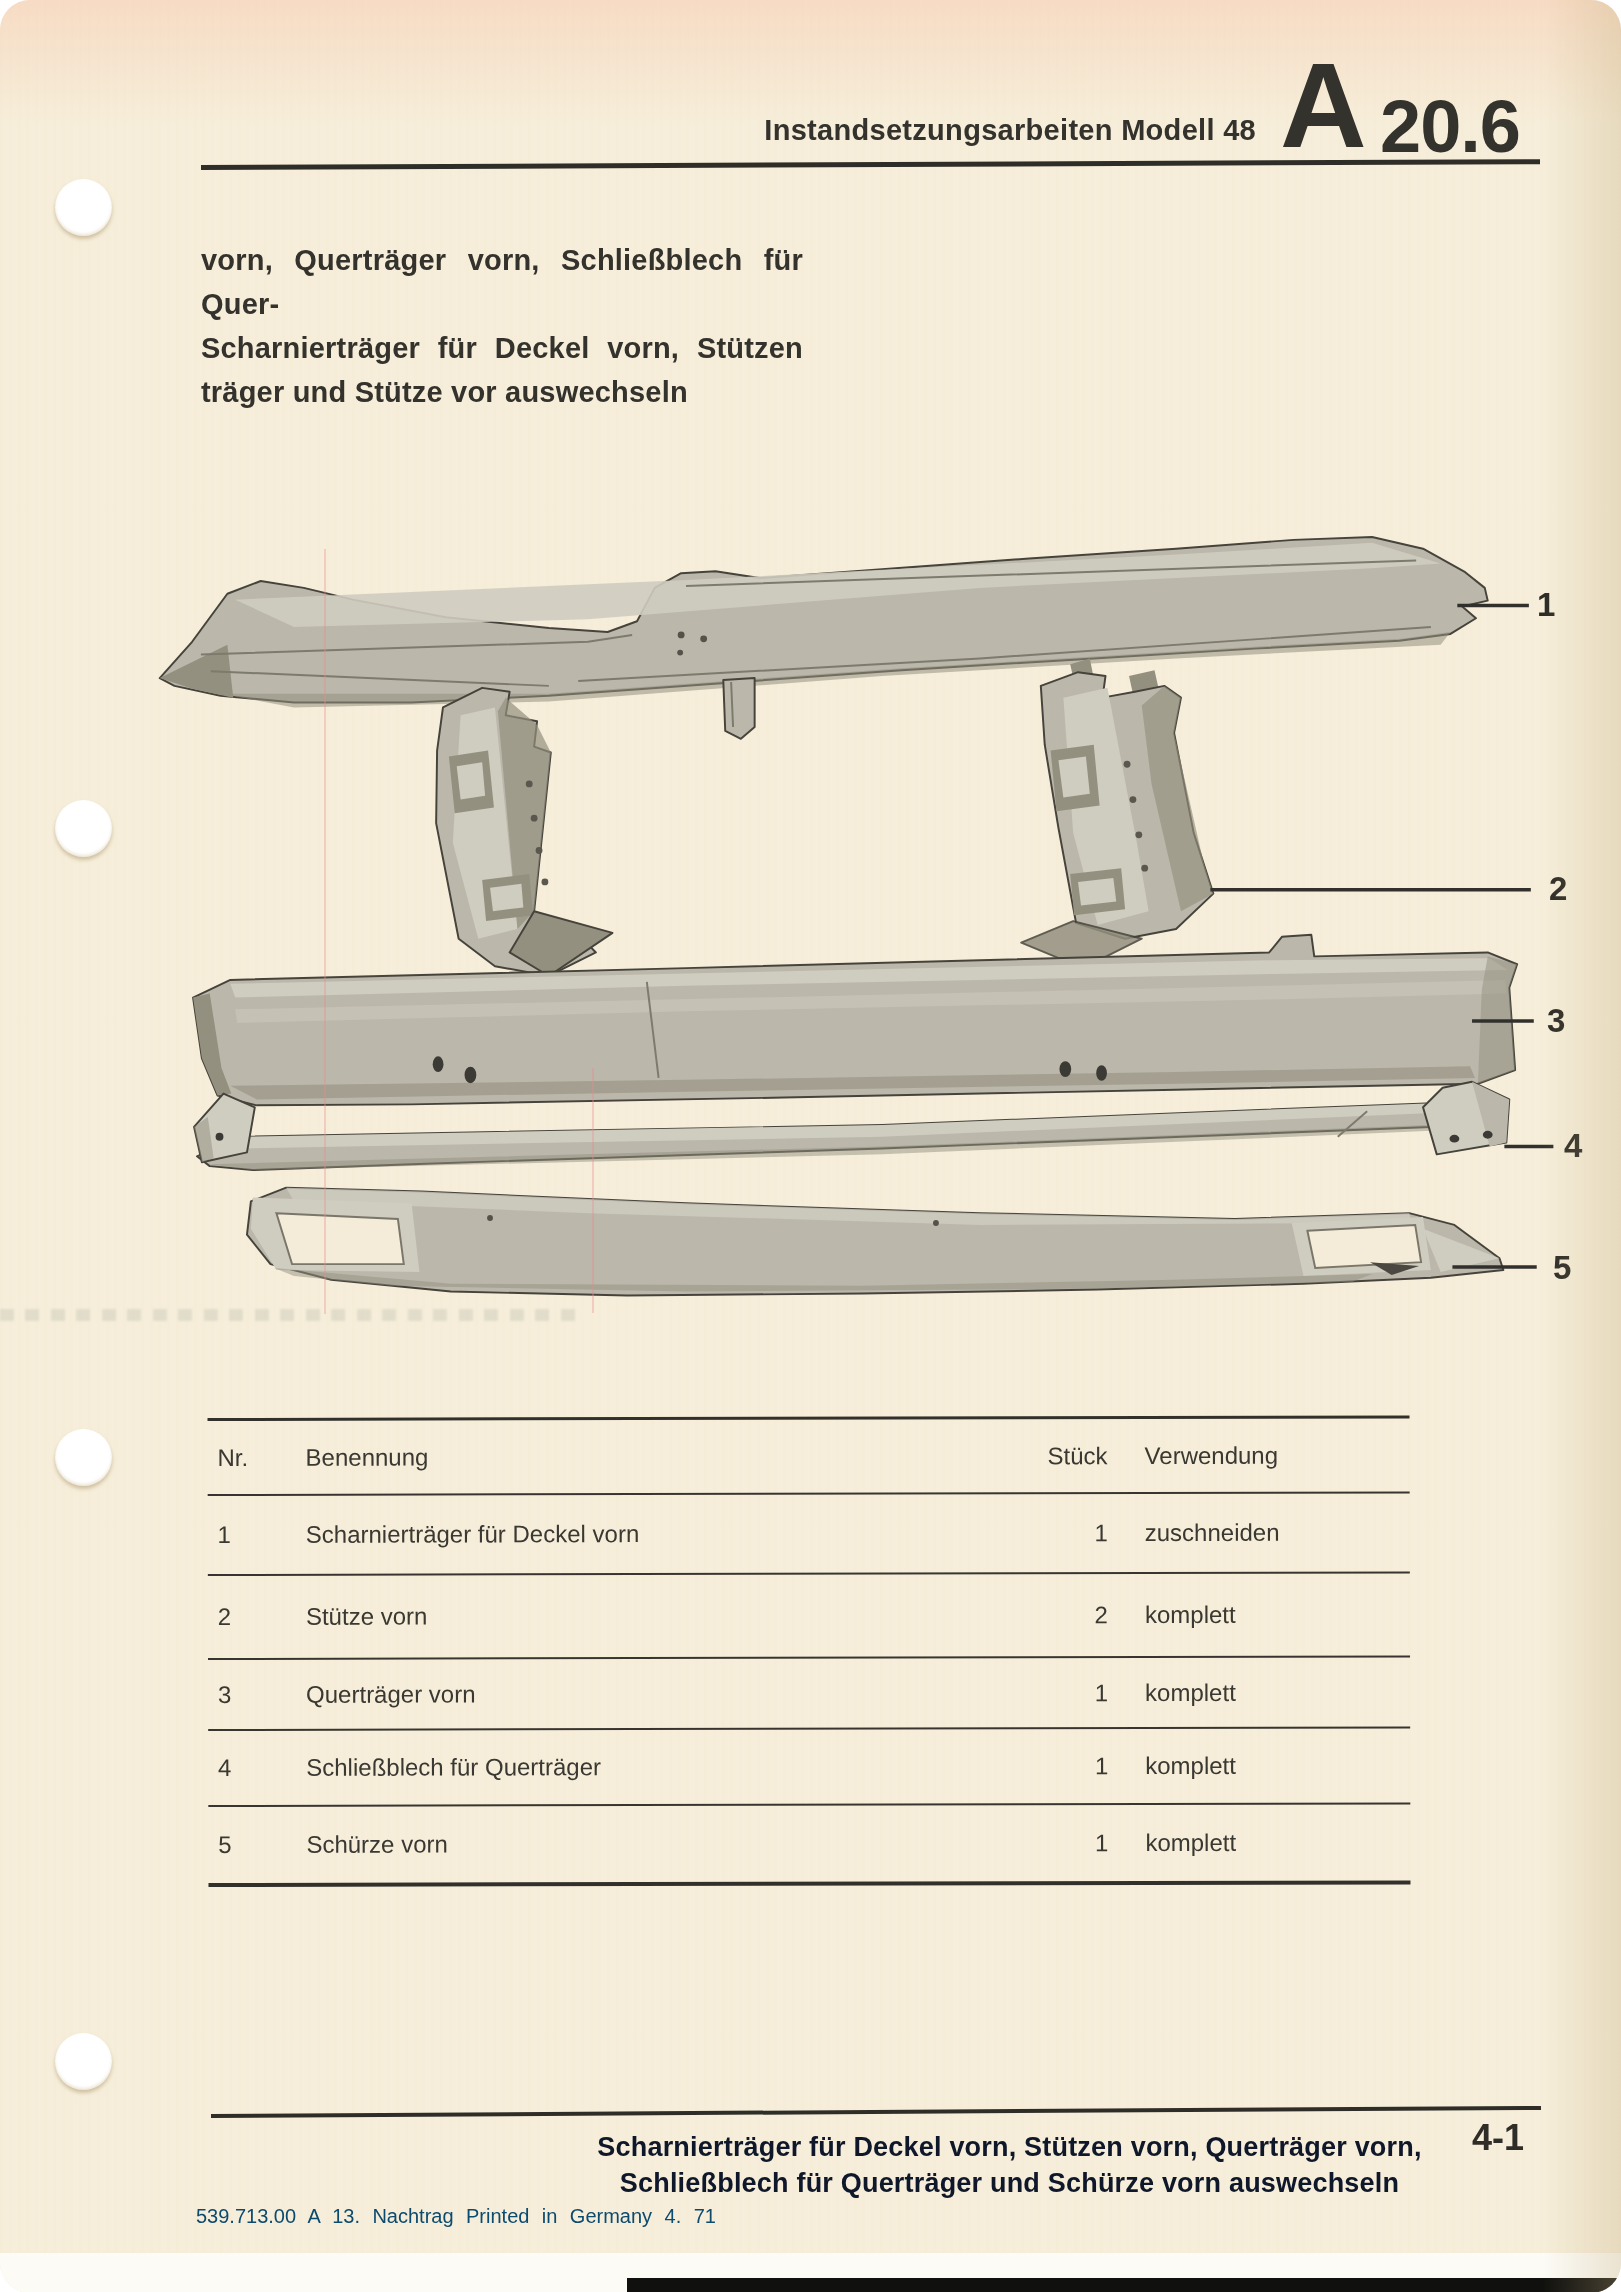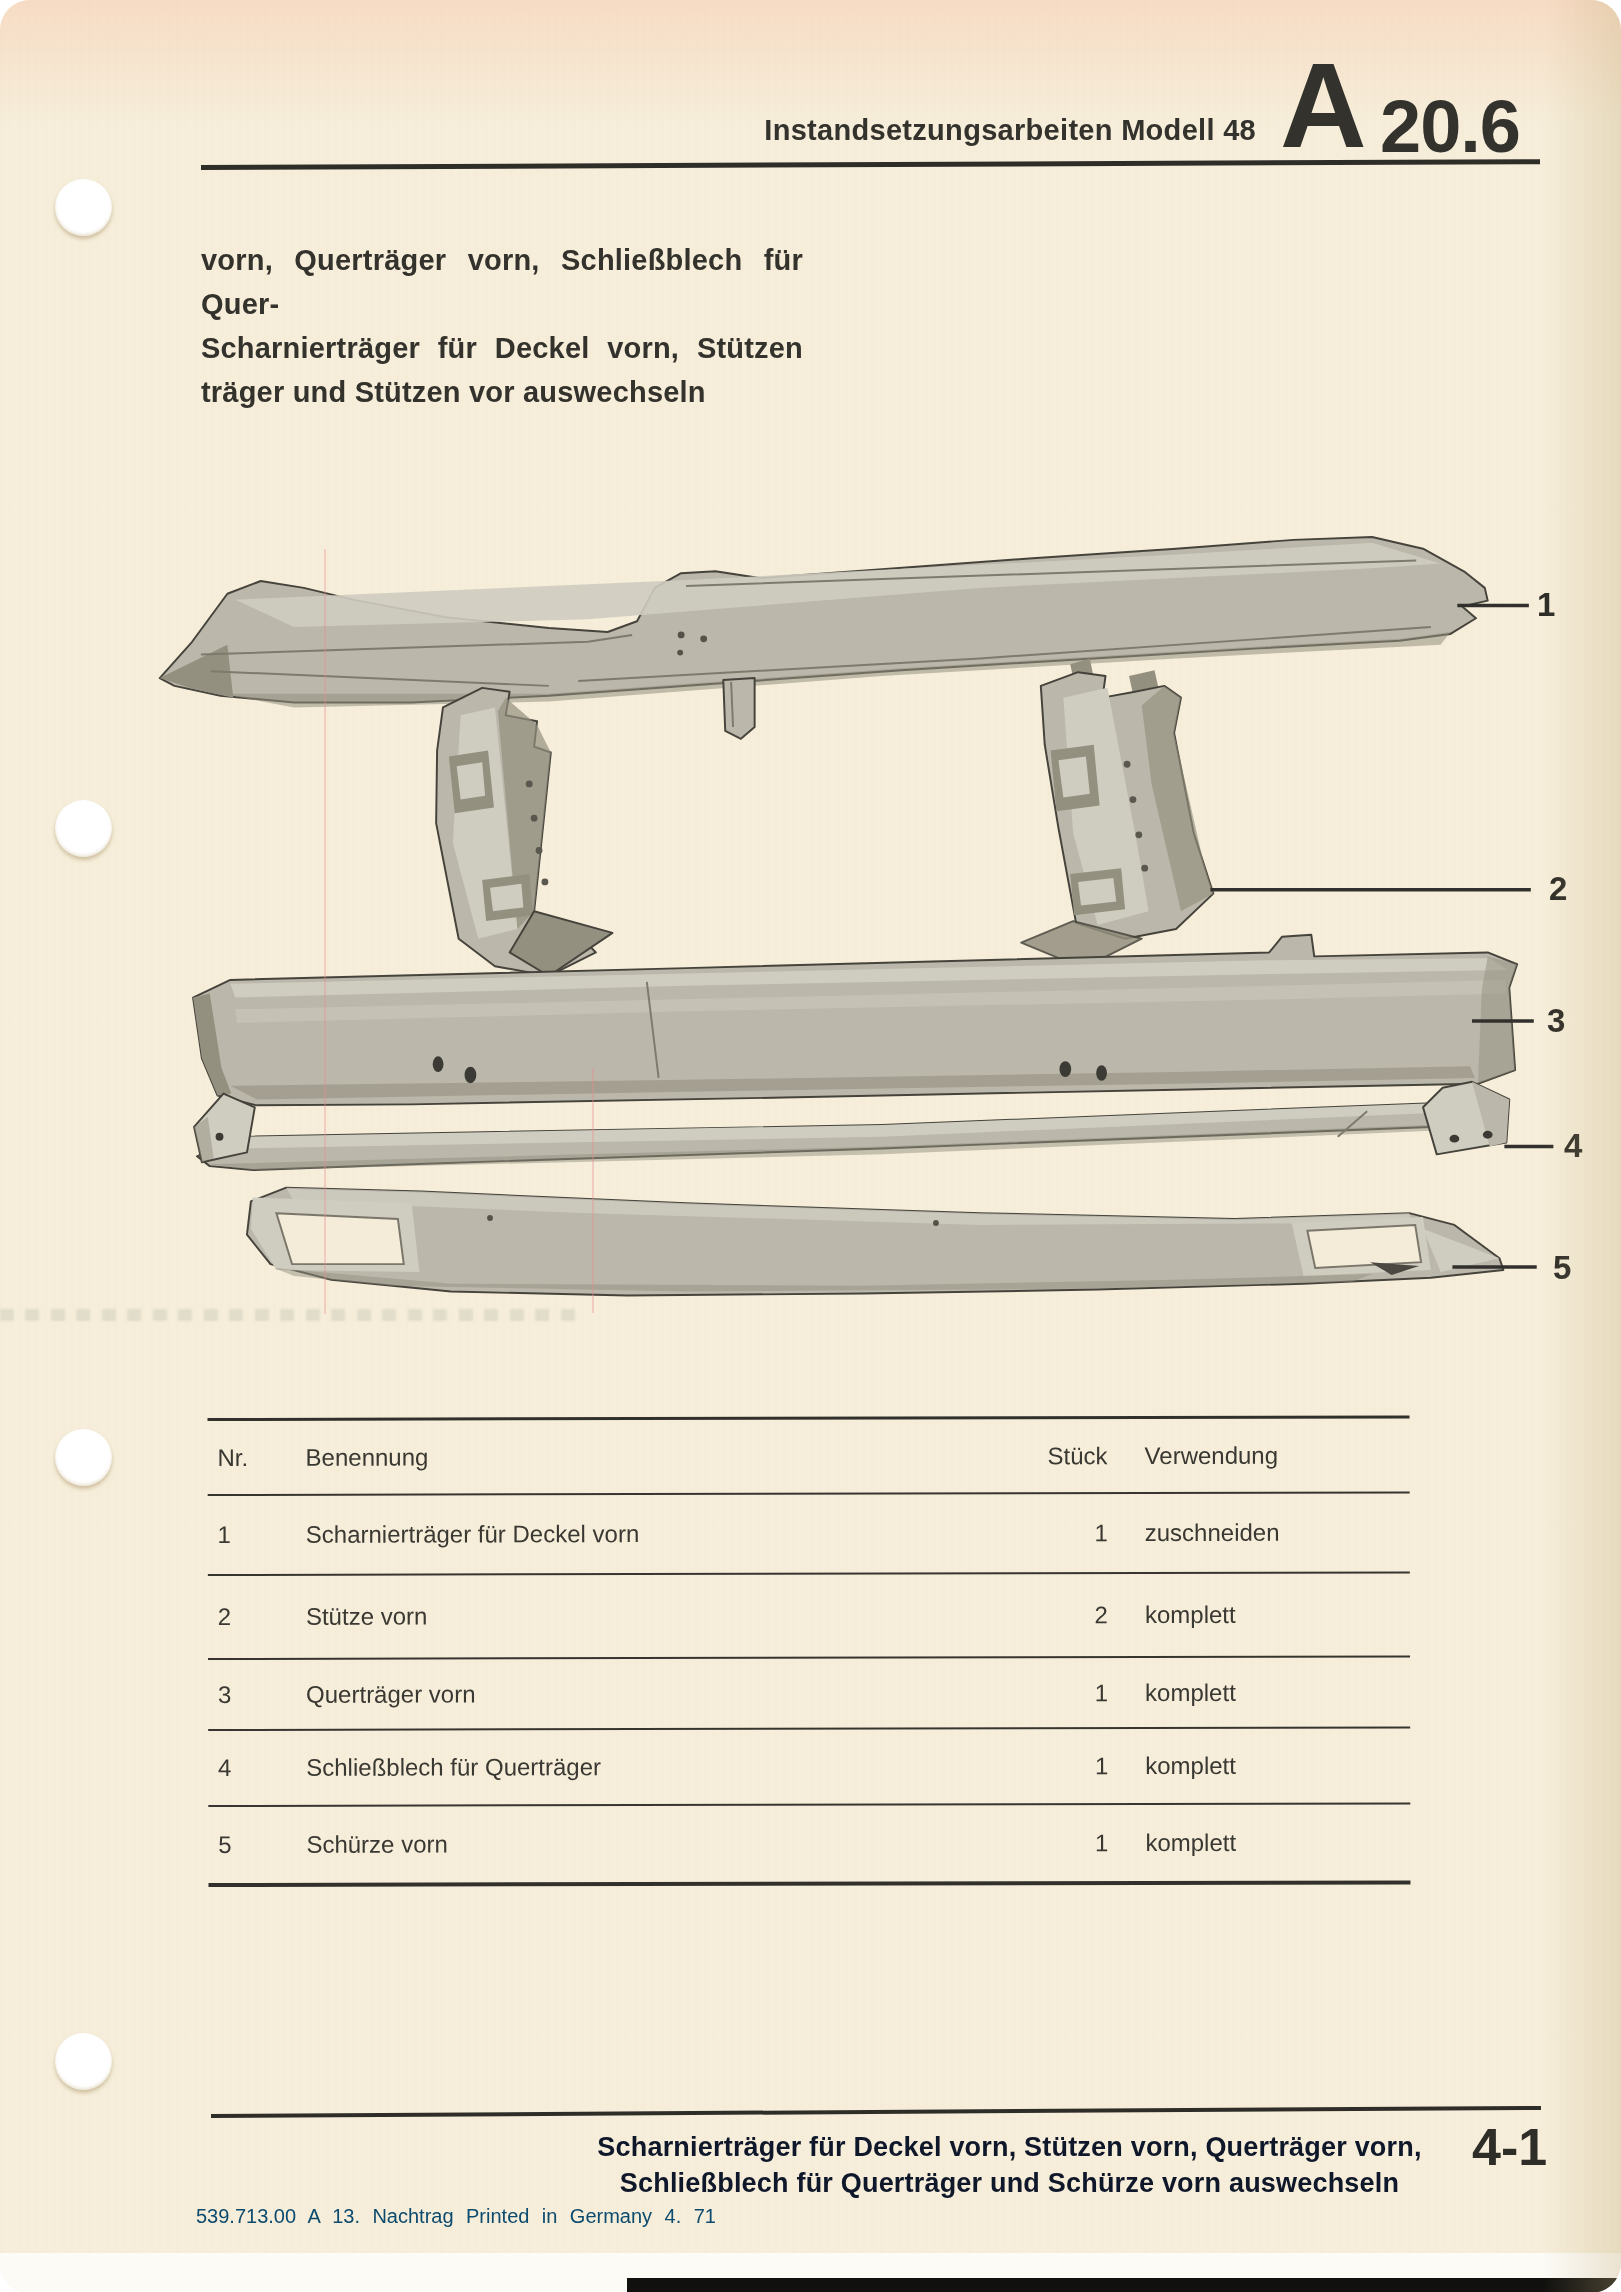--- a/index.html
+++ b/index.html
@@ -47,21 +47,21 @@
     border-top:2.9px solid #383530;font-size:24px;color:#3a3832;}
   .t-row.head{border-top:3.9px solid #32302b;height:73px;}
   .t-row .c-nr{padding-left:9.8px;}
   .t-row .c-stk{text-align:right;}
   .t-row .c-vw{padding-left:37px;}
   .t-bottom{border-top:4.9px solid #32302b;height:0;}
   
   .ftr-rule{left:211px;top:2114px;width:1330px;height:3.9px;transform:rotate(-.35deg);transform-origin:left center;}
   .ftr-caption{position:absolute;left:549px;top:2129px;width:921px;text-align:center;
     font-weight:bold;font-size:27px;line-height:36px;letter-spacing:0.2px;color:#0f172a;}
-  .page-num{position:absolute;left:1472px;top:2117px;font-weight:bold;font-size:52px;color:#2f2d28;}
+  .page-num{position:absolute;left:1472px;top:2117px;font-weight:bold;font-size:36px;color:#2f2d28;}
   .imprint{position:absolute;left:196px;top:2205px;font-size:20px;word-spacing:6.9px;color:#0c4a6e;}
   svg .ol{stroke:#45433b;stroke-width:2;stroke-linejoin:round;}
   svg .noL{stroke:none;}
 </style>
 </head>
 <body>
 
 <div class="page">
 
   <div class="tint-top"></div>
@@ -73,21 +73,21 @@
   <div class="hole" style="left:55px;top:2033px;"></div>
 
   <div class="hdr-label">Instandsetzungsarbeiten Modell 48</div>
   <div class="hdr-A">A</div>
   <div class="hdr-num">20.6</div>
   <div class="rule hdr-rule"></div>
 
   <div class="title-block">
     <div class="just">vorn, Querträger vorn, Schließblech für Quer-</div>
     <div class="just">Scharnierträger für Deckel vorn, Stützen</div>
-    <div>träger und Stützen vor auswechseln</div>
+    <div>träger und Stütze vor auswechseln</div>
   </div>
 
 
   <div class="figure">
     <svg width="1621" height="814" viewBox="0 530 1654 830">
 
       <g>
         <path class="ol" fill="#bbb7aa" d="M163,692 L196,655 L232,606 L266,593 L310,600 L360,612 L455,630 L560,641 L620,645 L650,634 L668,600 L695,585 L730,583 L775,590 L900,581 L1050,570 L1200,560 L1320,551 L1400,548 L1452,560 L1495,584 L1515,600 L1518,613 L1492,619 L1506,631 L1480,647 L1428,654 L1280,662 L1100,673 L920,684 L740,697 L560,710 L420,717 L300,717 L225,710 L178,700 Z"></path>
         <path class="noL" fill="#cfccc0" opacity=".9" d="M240,612 L700,592 L1200,566 L1400,554 L1470,575 L1400,580 L1000,600 L600,632 L300,640 Z"></path>
         <path class="noL" fill="#94907f" opacity=".55" d="M225,708 L560,708 L920,682 L1280,660 L1430,652 L1480,645 L1470,658 L1200,672 L900,690 L560,716 L300,722 Z"></path>

